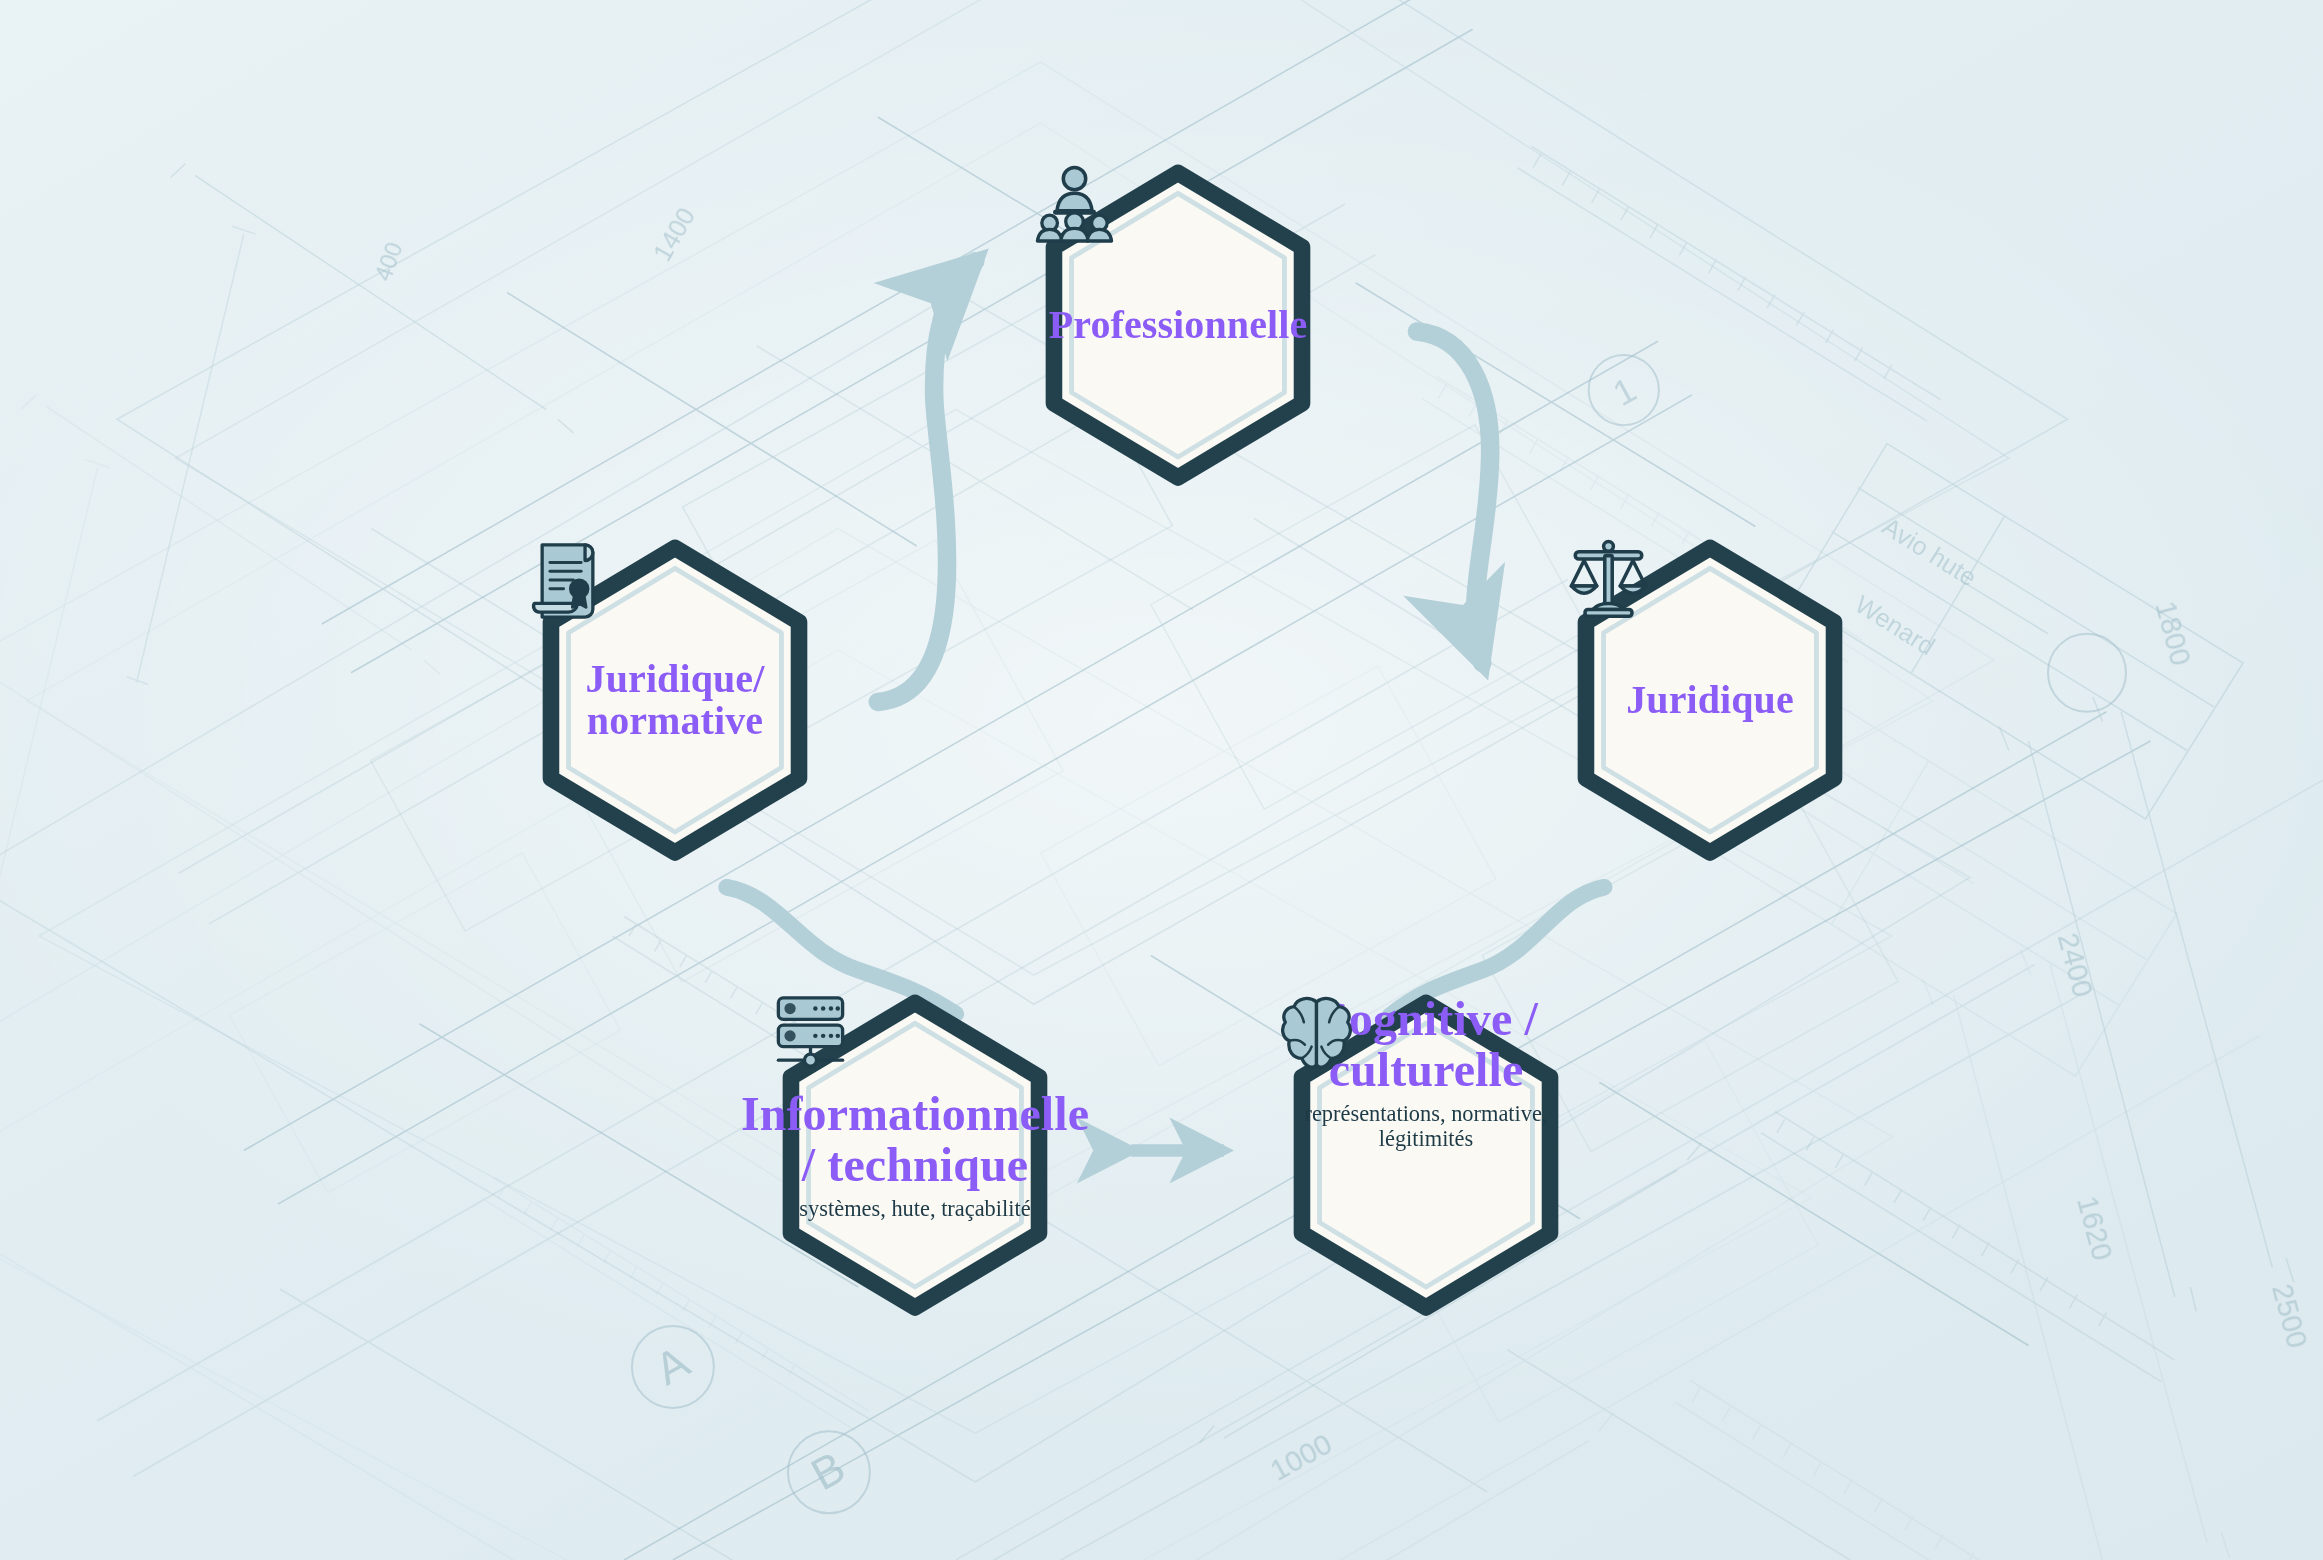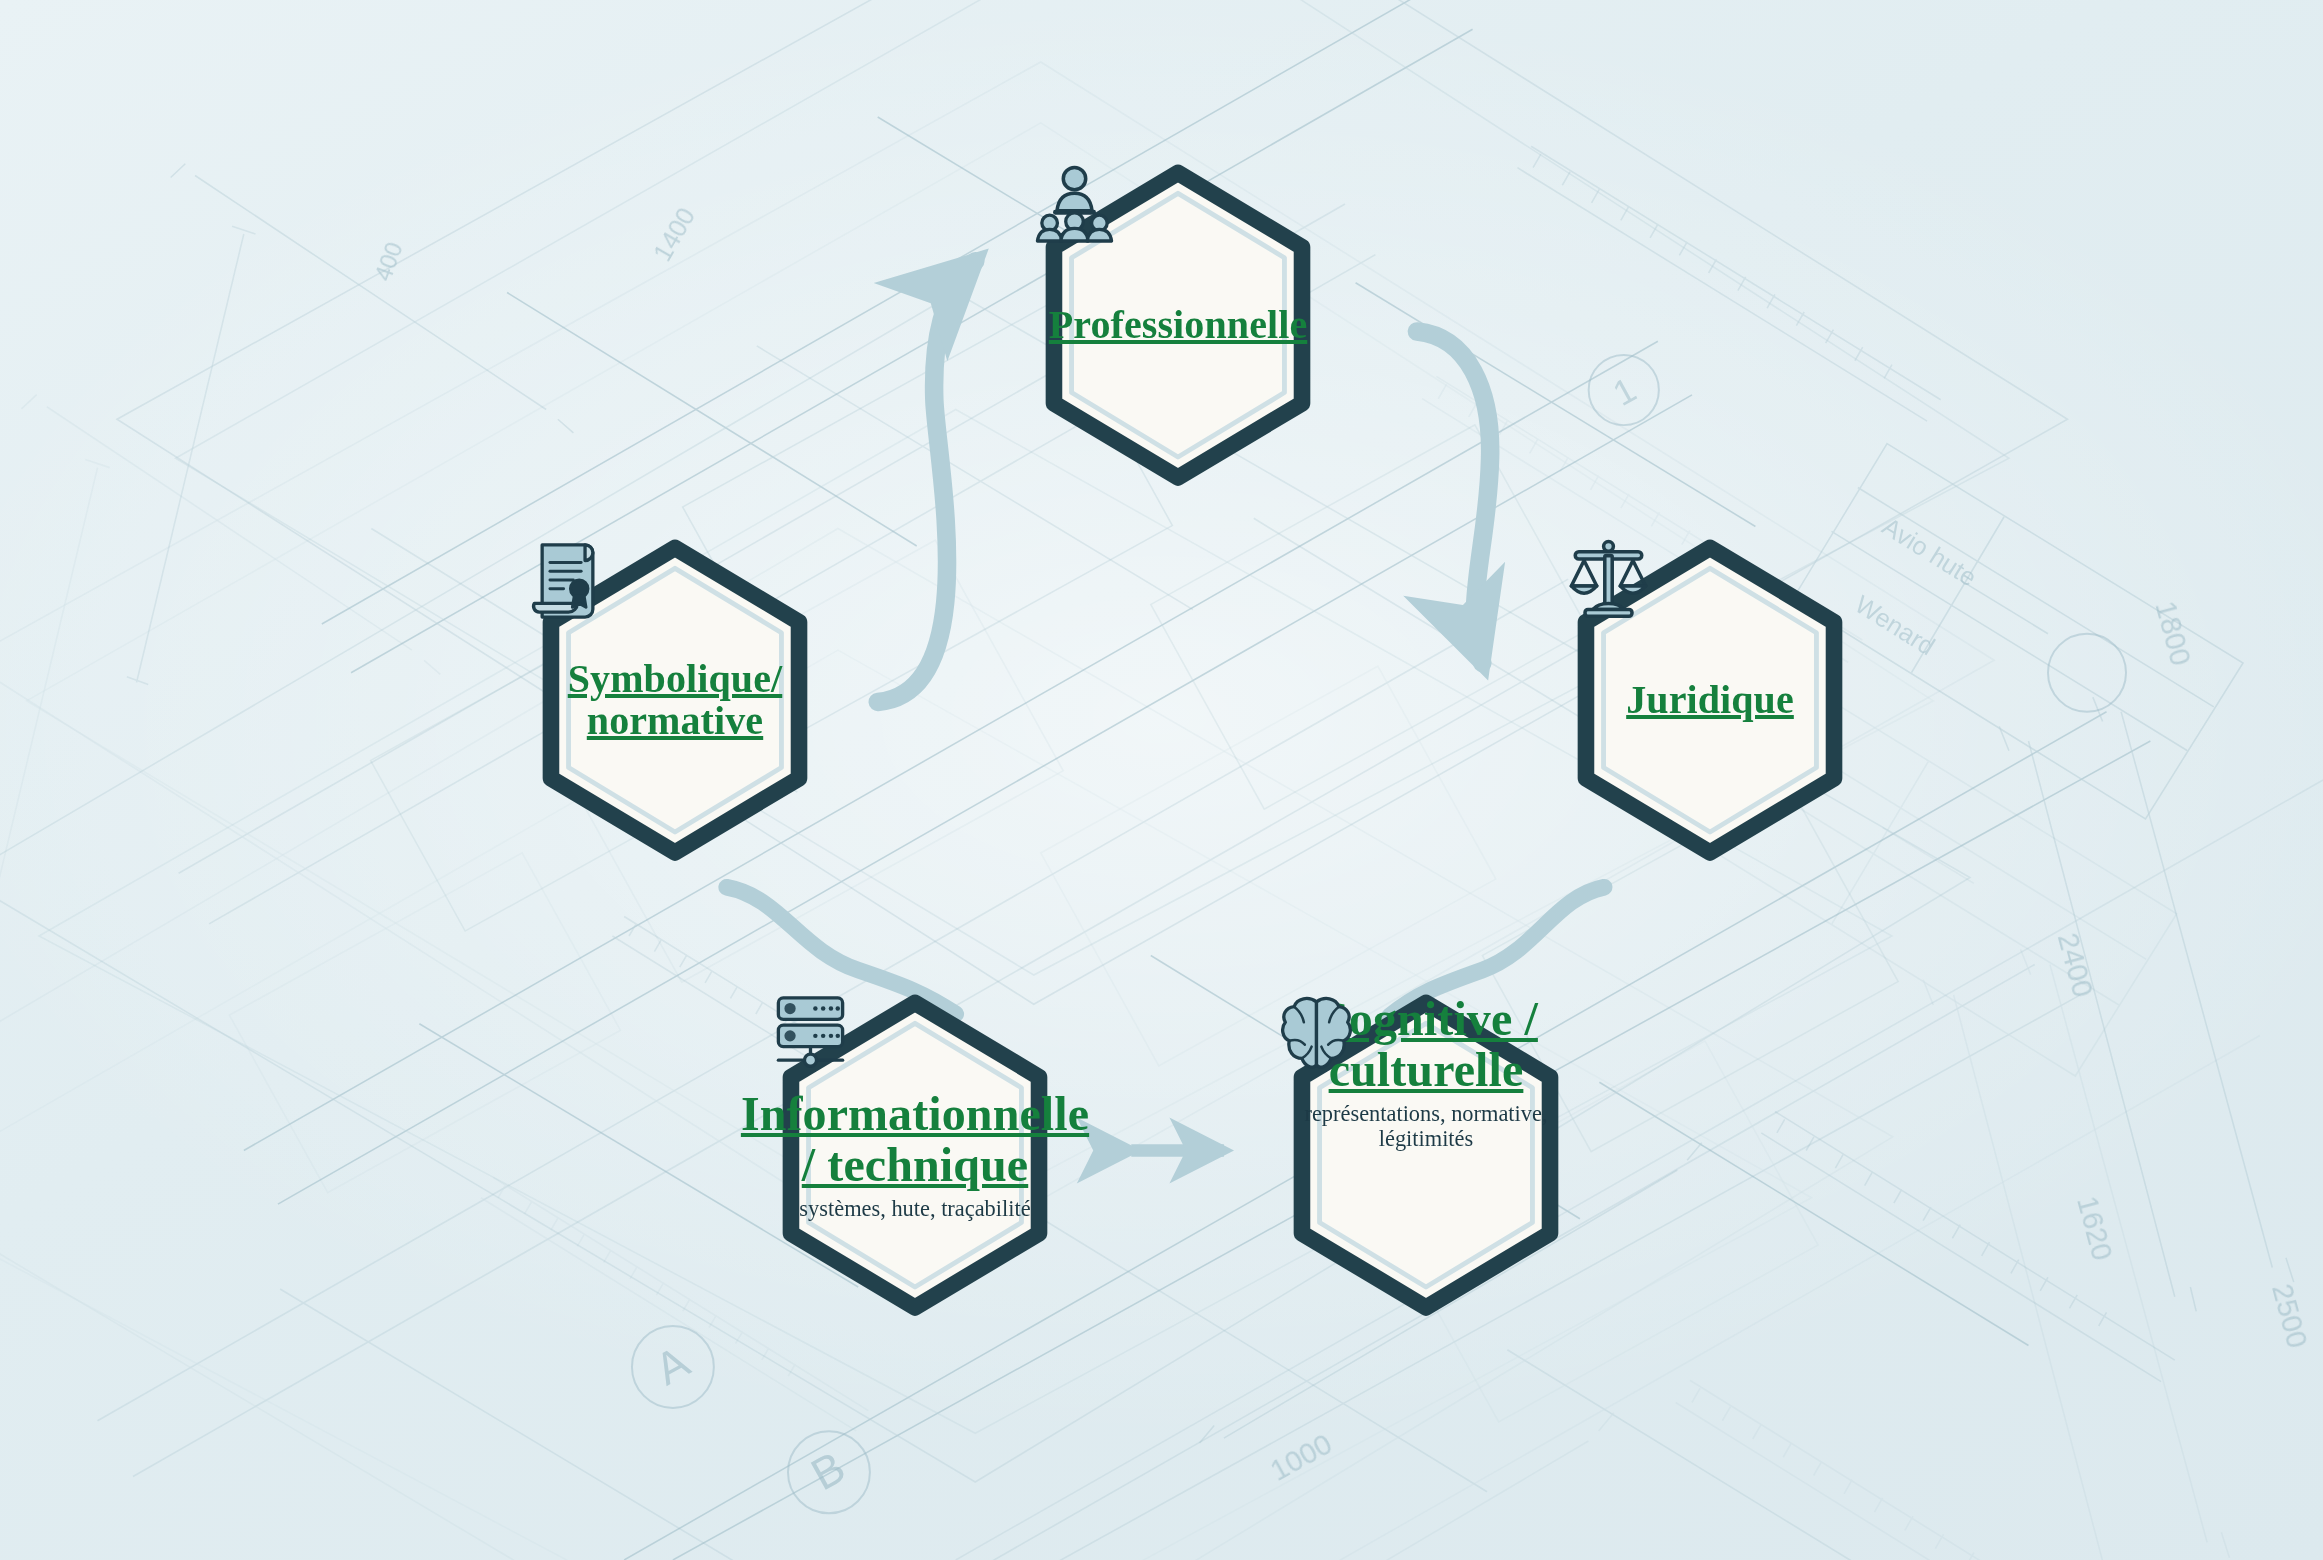--- a/index.html
+++ b/index.html
@@ -37,26 +37,25 @@
   .hex-content{
     position:absolute;inset:0;
     display:flex;flex-direction:column;
     align-items:center;justify-content:center;
     text-align:center;
     padding:0 8%;
     box-sizing:border-box;
   }
   .hex-icon{display:block;margin-bottom:9.8px;}
   .hex-label{
-    color:#15803d;
+    color:#8b5cf6;
     font-weight:700;
     line-height:1.06;
     letter-spacing:0.1px;
     white-space:pre-line;
-    text-decoration:underline;
   }
   .hex-sub{
     color:#1d3a46;
     line-height:1.14;
     margin-top:4.9px;
     font-weight:400;
     white-space:pre-line;
   }
 
   
@@ -351,19 +350,19 @@
           <path d="M22 24 h32"></path>
           <path d="M22 33 h32"></path>
           <path d="M22 42 h24"></path>
           <path d="M22 51 h14"></path>
         </g>
         <g stroke="#1f3d4a" stroke-width="3" fill="#1f3d4a" stroke-linejoin="round">
           <circle cx="52" cy="51" r="9" fill="#1f3d4a"></circle>
           <path d="M47 58 L45 70 L52 66 L59 70 L57 58 Z" fill="#1f3d4a"></path>
         </g>
       </svg>
-      <div class="hex-label sz-lg">Symbolique/
+      <div class="hex-label sz-lg">Juridique/
 normative</div>
     </div>
   </div>
 
 </div>
 
 
 </body></html>

